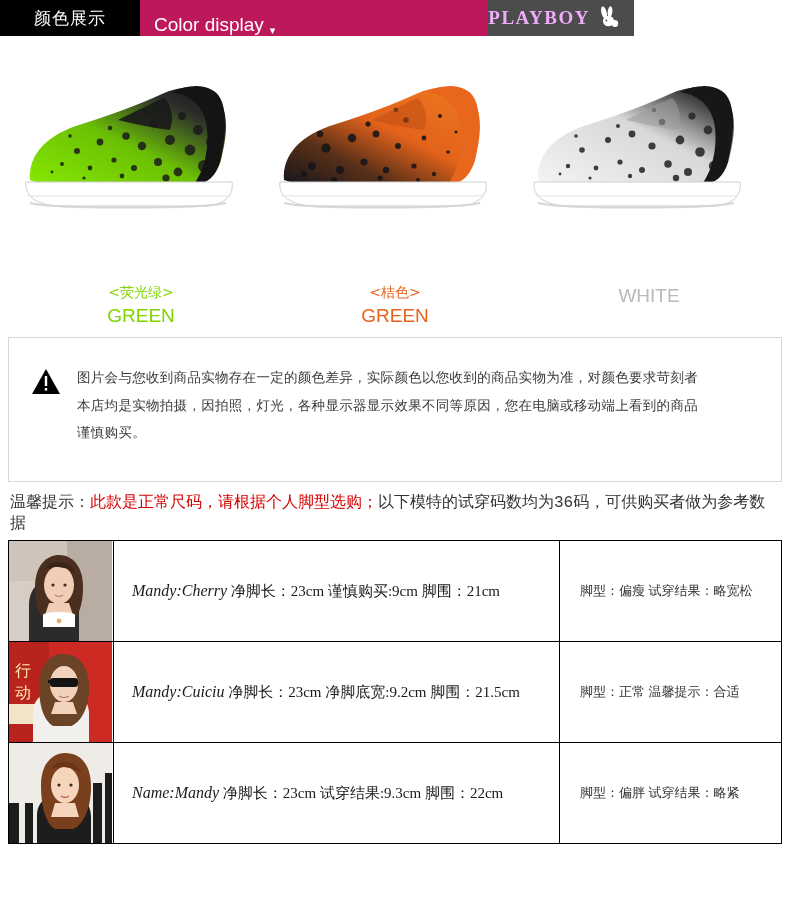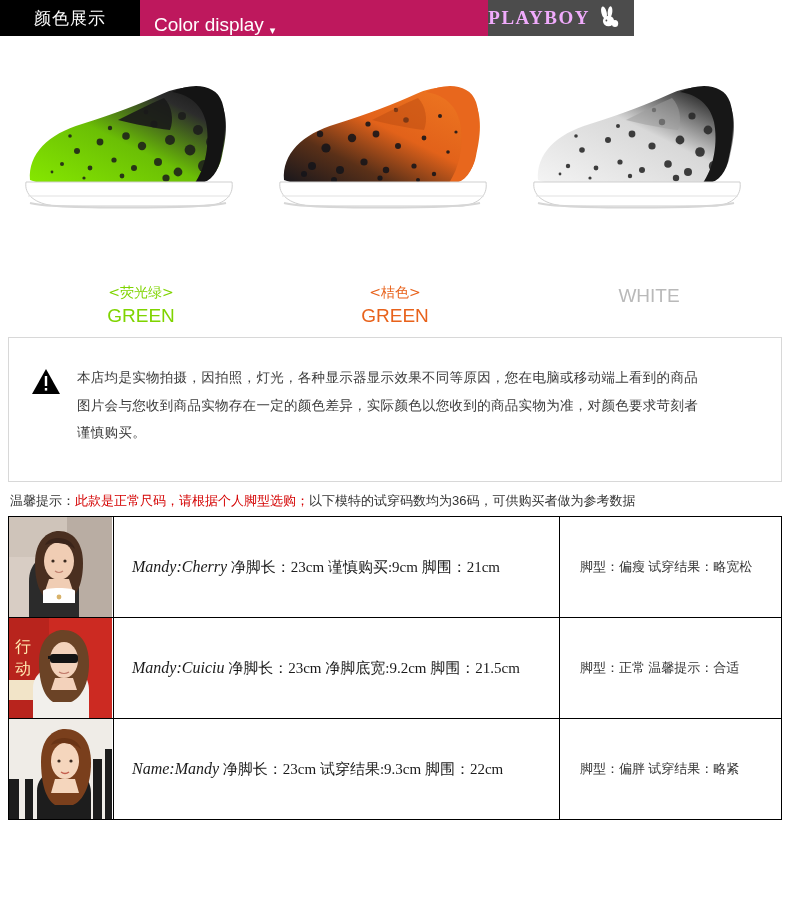--- a/index.html
+++ b/index.html
@@ -143,22 +143,22 @@
     font-size: 13.5px;
     line-height: 2.05;
     color: #3a3a3a;
     font-family: "DejaVu Sans", sans-serif;
     letter-spacing: 0.3px;
   }
 
   
   .tip {
     padding: 10px 10px 6px 10px;
-    font-size: 13px;
-    font-family: Liberation Sans, sans-serif;
+    font-size: 16px;
+    font-family: Liberation Mono, monospace;
     color: #333;
   }
   .tip .red { color: #d40000; }
 
   
   .size-table {
     margin: 0 8px;
     border-collapse: collapse;
     width: 774px;
     table-layout: fixed;
@@ -179,21 +179,21 @@
     color: #1a1a1a;
   }
   .cell-name .nm {
     font-style: italic;
     font-size: 16px;
   }
   .cell-result {
     width: 222px;
     padding-left: 20px;
     font-size: 13px;
-    font-family: Liberation Serif, serif;
+    font-family: Liberation Sans, sans-serif;
   }
   .photo {
     width: 103px;
     height: 100px;
     position: relative;
     overflow: hidden;
     display: block;
   }
 </style>
 </head>
@@ -395,22 +395,22 @@
 
 <div class="notice">
   <span class="warn-icon">
     <svg width="30" height="28" viewBox="0 0 30 28">
       <polygon points="15,1 29,26 1,26" fill="#000000"></polygon>
       <rect x="13.8" y="8" width="2.4" height="10" fill="#ffffff"></rect>
       <rect x="13.8" y="20" width="2.4" height="2.6" fill="#ffffff"></rect>
     </svg>
   </span>
   <div class="notice-text">
+    <div>图片会与您收到商品实物存在一定的颜色差异，实际颜色以您收到的商品实物为准，对颜色要求苛刻者</div>
     <div>本店均是实物拍摄，因拍照，灯光，各种显示器显示效果不同等原因，您在电脑或移动端上看到的商品</div>
-    <div>图片会与您收到商品实物存在一定的颜色差异，实际颜色以您收到的商品实物为准，对颜色要求苛刻者</div>
     <div>谨慎购买。</div>
   </div>
 </div>
 
 <div class="tip">
   <span>温馨提示：</span><span class="red">此款是正常尺码，请根据个人脚型选购；</span><span>以下模特的试穿码数均为36码，可供购买者做为参考数据</span>
 </div>
 
 <table class="size-table">
   <tbody>

